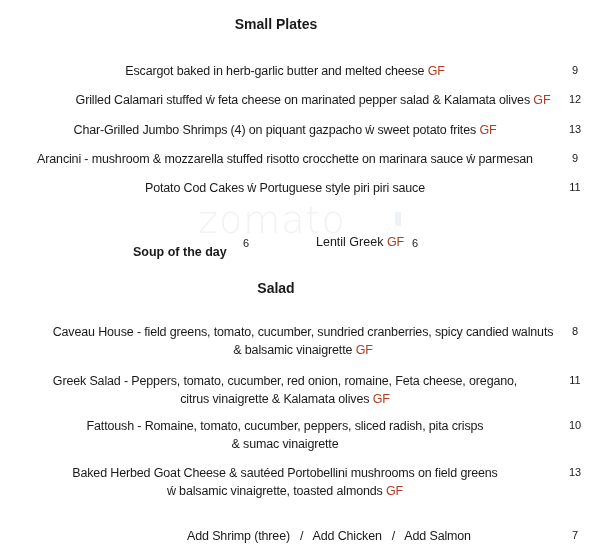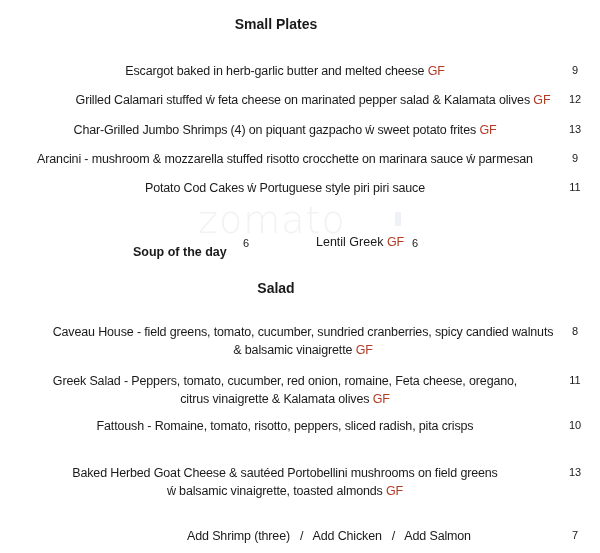--- a/index.html
+++ b/index.html
@@ -75,21 +75,22 @@
 </div>
 <div class="abs price" style="top:325px;">8</div>
 
 <div class="abs item" style="top:372px;">
   <div>Greek Salad - Peppers, tomato, cucumber, red onion, romaine, Feta cheese, oregano,</div>
   <div><span>citrus vinaigrette &amp; Kalamata olives</span> <span class="gf">GF</span></div>
 </div>
 <div class="abs price" style="top:374px;">11</div>
 
 <div class="abs item" style="top:417px;">
-  <div>Fattoush - Romaine, tomato, risotto, peppers, sliced radish, pita crisps</div>
+  <div>Fattoush - Romaine, tomato, cucumber, peppers, sliced radish, pita crisps</div>
+  <div>&amp; sumac vinaigrette</div>
 </div>
 <div class="abs price" style="top:419px;">10</div>
 
 <div class="abs item" style="top:464px;">
   <div>Baked Herbed Goat Cheese &amp; sautéed Portobellini mushrooms on field greens</div>
   <div><span>ẃ balsamic vinaigrette, toasted almonds</span> <span class="gf">GF</span></div>
 </div>
 <div class="abs price" style="top:466px;">13</div>
 
 <div class="abs item" style="top:527px; white-space:pre;padding-left:44px;">Add Shrimp (three)   /   Add Chicken   /   Add Salmon</div>

